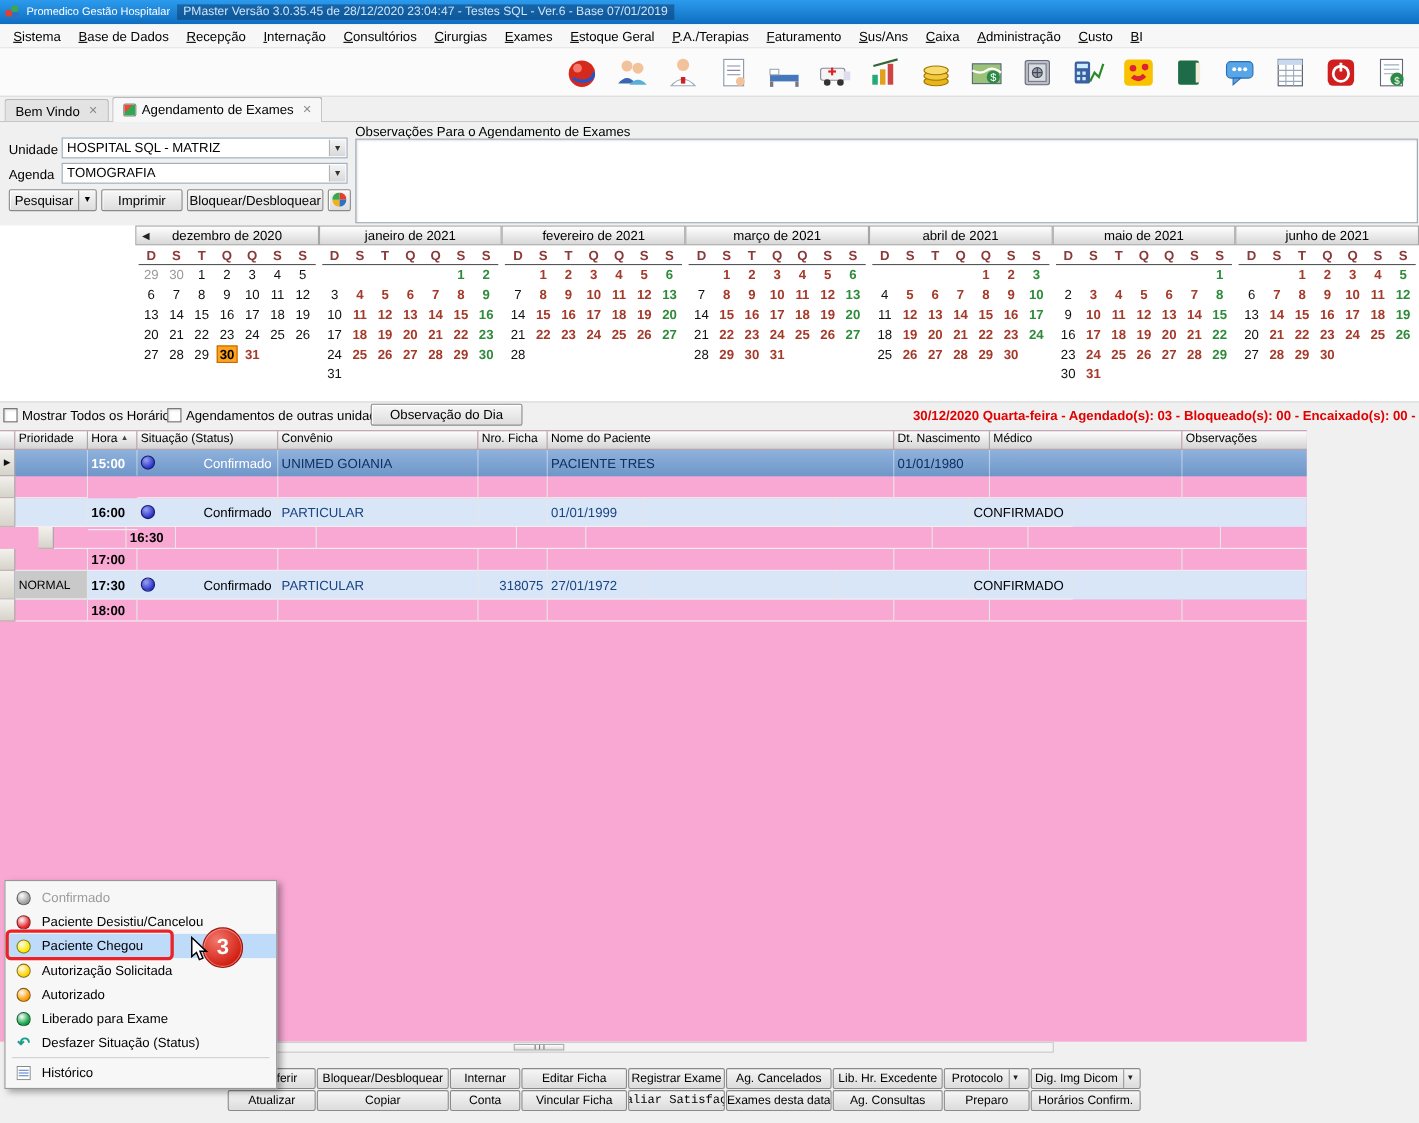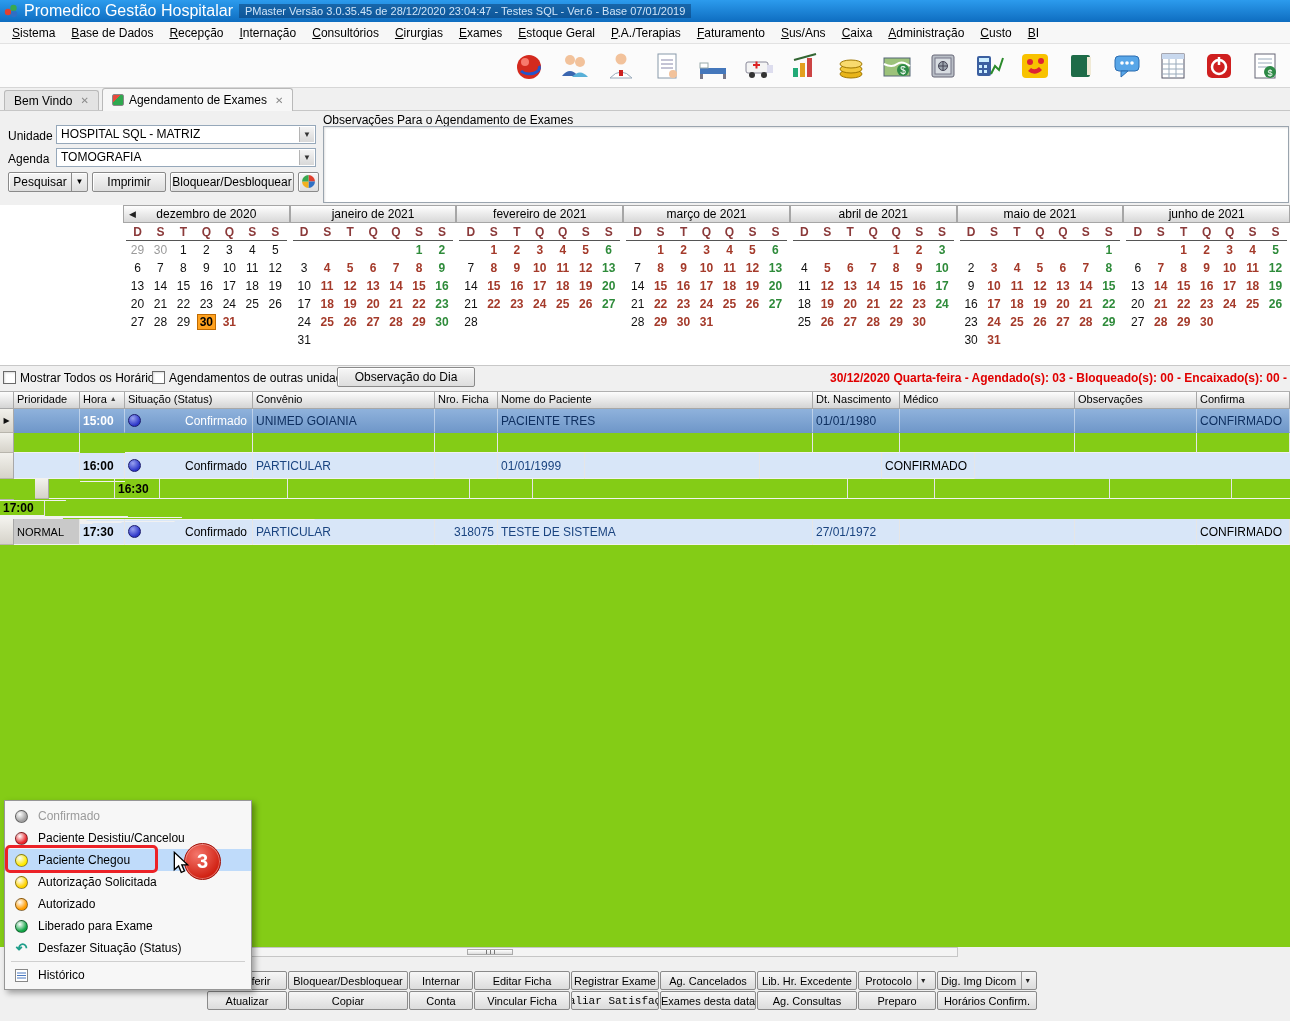--- a/index.html
+++ b/index.html
@@ -3,21 +3,21 @@
 <meta charset="utf-8">
 <style>
   *{margin:0;padding:0;box-sizing:border-box}
   html,body{width:1290px;height:1021px;overflow:hidden}
   body{font-family:"Liberation Sans",sans-serif;font-size:12px;color:#000;background:#f0f0f0;position:relative}
 
   
   .titlebar{position:absolute;left:0;top:0;width:1290px;height:22px;
     background:linear-gradient(180deg,#2c9bed,#0e6dc0);color:#fff;
     display:flex;align-items:center;gap:6px;padding-left:4px;overflow:hidden}
-  .titlebar .ttl{font-size:16px;white-space:nowrap}
+  .titlebar .ttl{font-size:10px;white-space:nowrap}
   .titlebar .ver{font-size:11px;color:#cfe4f8;background:rgba(7,49,97,.45);
     padding:1px 6px;white-space:nowrap;overflow:hidden;max-width:620px}
 
   
   .menubar{position:absolute;left:0;top:22px;width:1290px;height:22px;background:#f7f7f7;
     border-bottom:1px solid #e2e2e2;display:flex;align-items:center;padding-left:4px}
   .menuitem{padding:3px 8px;cursor:default;white-space:nowrap}
 
   
   .toolbar{position:absolute;left:0;top:44px;width:1290px;height:44px;background:#fbfbfb;
@@ -74,21 +74,21 @@
     justify-self:center;padding:0 2px;line-height:14px}
 
   
   .filterrow{position:absolute;left:0;top:366px;width:1290px;height:25px;background:#f0f0f0}
   .chk{position:absolute;width:13px;height:13px;background:#fff;border:1px solid #6a6a6a;
     box-shadow:inset 1px 1px 2px rgba(0,0,0,.15)}
   .statusline{position:absolute;right:3px;top:5px;color:#e00000;font-weight:bold;
     font-size:12px;white-space:nowrap;max-width:800px;overflow:hidden}
 
   
-  .grid{position:absolute;left:0;top:391px;width:1290px;height:556px;background:#84cc16;
+  .grid{position:absolute;left:0;top:391px;width:1188px;height:556px;background:#f9a8d4;
     border-top:1px solid #b0b0b0;overflow:hidden}
   .gridhead{display:flex;height:17px}
   .gh{background:linear-gradient(#fdfdfd,#d4d4d4);border-right:1px solid #a8a8a8;
     border-bottom:1px solid #a8a8a8;font-size:11px;padding:1px 3px;white-space:nowrap;
     overflow:hidden;flex:none}
   .sortarrow{font-size:7px;color:#444;margin-left:3px;vertical-align:2px}
   .grow{display:flex}
   .gcell{border-right:1px solid #e6e6e6;border-bottom:1px solid #f1f1f1;font-size:12px;
     padding:0 3px;display:flex;align-items:center;overflow:hidden;white-space:nowrap;flex:none}
   .selcell{background:linear-gradient(#f2f1ec,#d6d3ca);border-right:1px solid #a8a8a8;
@@ -868,21 +868,21 @@
         <div class="gcell hora" style="width: 45px;">16:30</div>
         <div class="gcell situacao" style="width: 128px;"></div>
         <div class="gcell navy" style="width: 182px;"></div>
         <div class="gcell ficha navy" style="width: 63px;"></div>
         <div class="gcell navy" style="width: 315px;"></div>
         <div class="gcell navy" style="width: 87px;"></div>
         <div class="gcell" style="width: 175px;"></div>
         <div class="gcell" style="width: 122px;"></div>
         <div class="gcell confirma" style="width: 93px;"></div>
       </div>
-      <div class="grow r-empty" style="height: 20px; flex-direction: column;">
+      <div class="grow r-empty" style="height: 20px;">
         <div class="selcell" style="width: 14px;"></div>
         <div class="gcell" style="width: 66px;"></div>
         <div class="gcell hora" style="width: 45px;">17:00</div>
         <div class="gcell situacao" style="width: 128px;"></div>
         <div class="gcell navy" style="width: 182px;"></div>
         <div class="gcell ficha navy" style="width: 63px;"></div>
         <div class="gcell navy" style="width: 315px;"></div>
         <div class="gcell navy" style="width: 87px;"></div>
         <div class="gcell" style="width: 175px;"></div>
         <div class="gcell" style="width: 122px;"></div>
@@ -891,25 +891,37 @@
       <div class="grow r-appt" style="height: 26px;">
         <div class="selcell" style="width: 14px;"></div>
         <div class="gcell prio-normal" style="width: 66px;">NORMAL</div>
         <div class="gcell hora" style="width: 45px;">17:30</div>
         <div class="gcell situacao" style="width: 128px;">
           <span class="dot status-dot"></span>
           <span class="stlabel">Confirmado</span>
         </div>
         <div class="gcell navy" style="width: 182px;">PARTICULAR</div>
         <div class="gcell ficha navy" style="width: 63px;">318075</div>
-        <div class="gcell navy" style="width: 315px;">TESTE DE SISTEMA</div>
         <div class="gcell navy" style="width: 87px;">27/01/1972</div>
         <div class="gcell" style="width: 175px;"></div>
         <div class="gcell" style="width: 122px;"></div>
         <div class="gcell confirma" style="width: 93px;">CONFIRMADO</div>
+      </div>
+      <div class="grow r-empty" style="height: 20px;">
+        <div class="selcell" style="width: 14px;"></div>
+        <div class="gcell" style="width: 66px;"></div>
+        <div class="gcell hora" style="width: 45px;">18:00</div>
+        <div class="gcell situacao" style="width: 128px;"></div>
+        <div class="gcell navy" style="width: 182px;"></div>
+        <div class="gcell ficha navy" style="width: 63px;"></div>
+        <div class="gcell navy" style="width: 315px;"></div>
+        <div class="gcell navy" style="width: 87px;"></div>
+        <div class="gcell" style="width: 175px;"></div>
+        <div class="gcell" style="width: 122px;"></div>
+        <div class="gcell confirma" style="width: 93px;"></div>
       </div>
     </div>
 </div>
 
 <div class="hscroll">
   <div class="hgrip">
       <i></i>
       <i></i>
       <i></i>
     </div>

